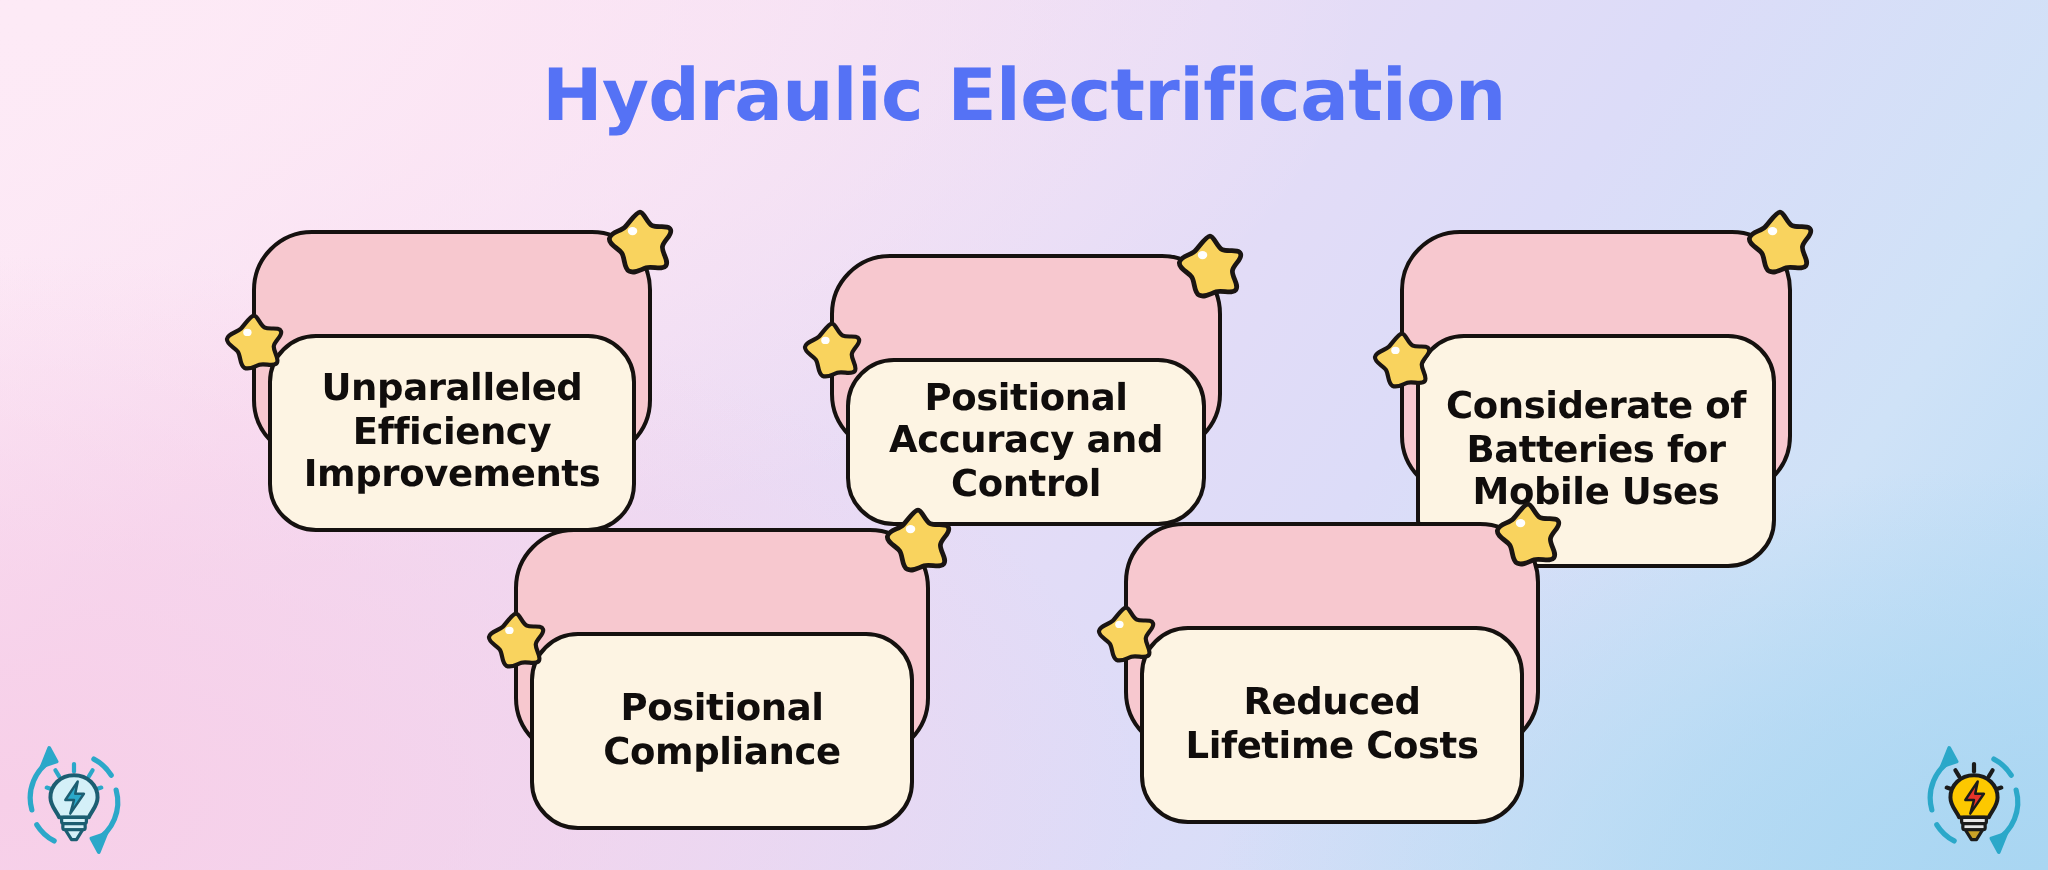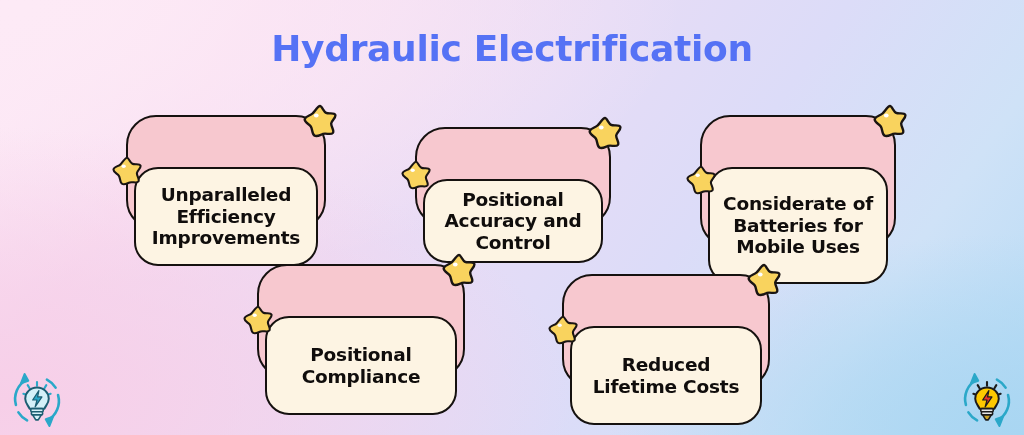--- a/index.html
+++ b/index.html
@@ -72,21 +72,21 @@
     letter-spacing: -0.2px;
     white-space: pre-line;
   }
 
   
   #card-1 { left: 126px; top: 115px; width: 200px; height: 115px; }
   #card-2 { left: 415px; top: 127px; width: 196px; height: 100px; }
   #card-3 { left: 700px; top: 115px; width: 196px; height: 133px; }
   
   #card-4 { left: 257px; top: 264px; width: 208px; height: 115px; }
-  #card-5 { left: 562px; top: 274px; width: 208px; height: 115px; }
+  #card-5 { left: 562px; top: 261px; width: 208px; height: 115px; }
 
   
   .star {
     position: absolute;
     width: 34px;
     height: 34px;
     pointer-events: none;
   }
   .star.tr { right: -13px; top: -13px; }
   .star.lm { left: -16px; top: 50%; margin-top: -17px; width: 30px; height: 30px; }

